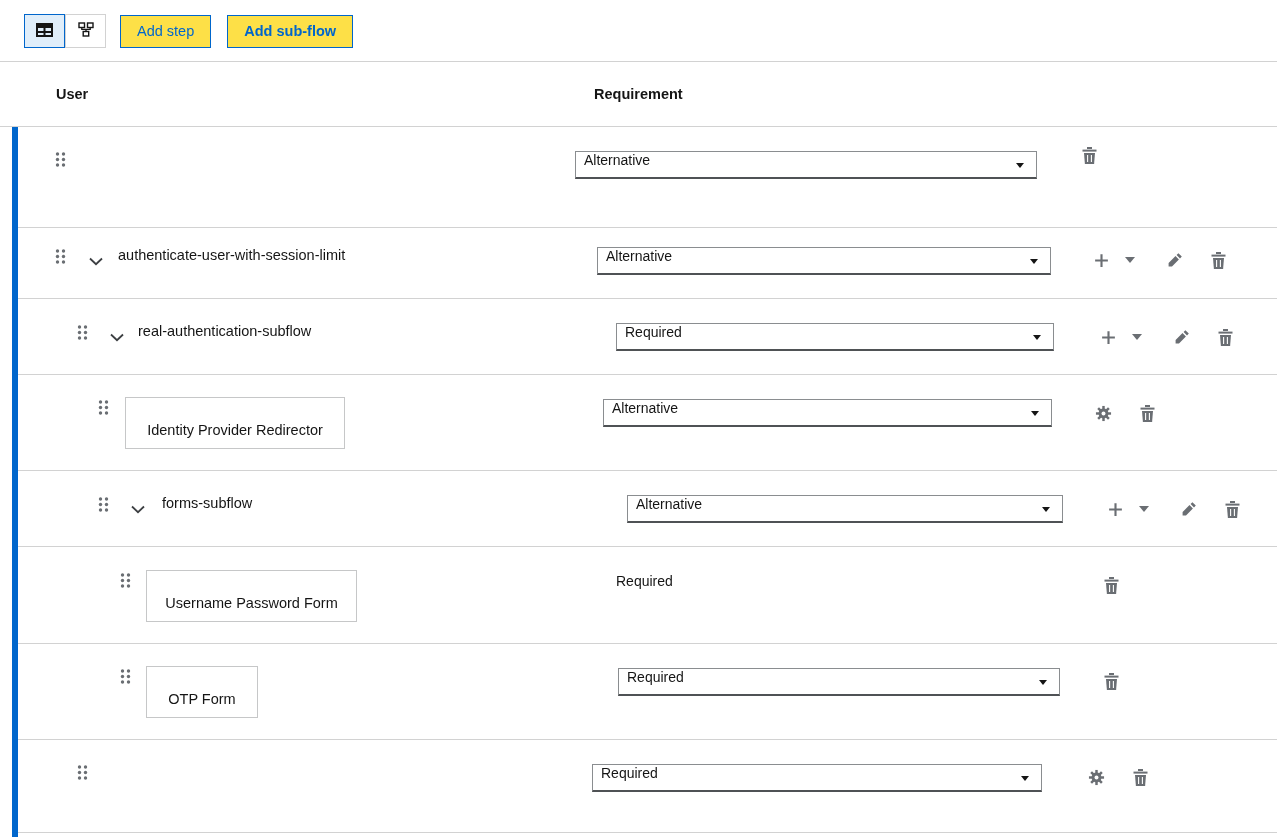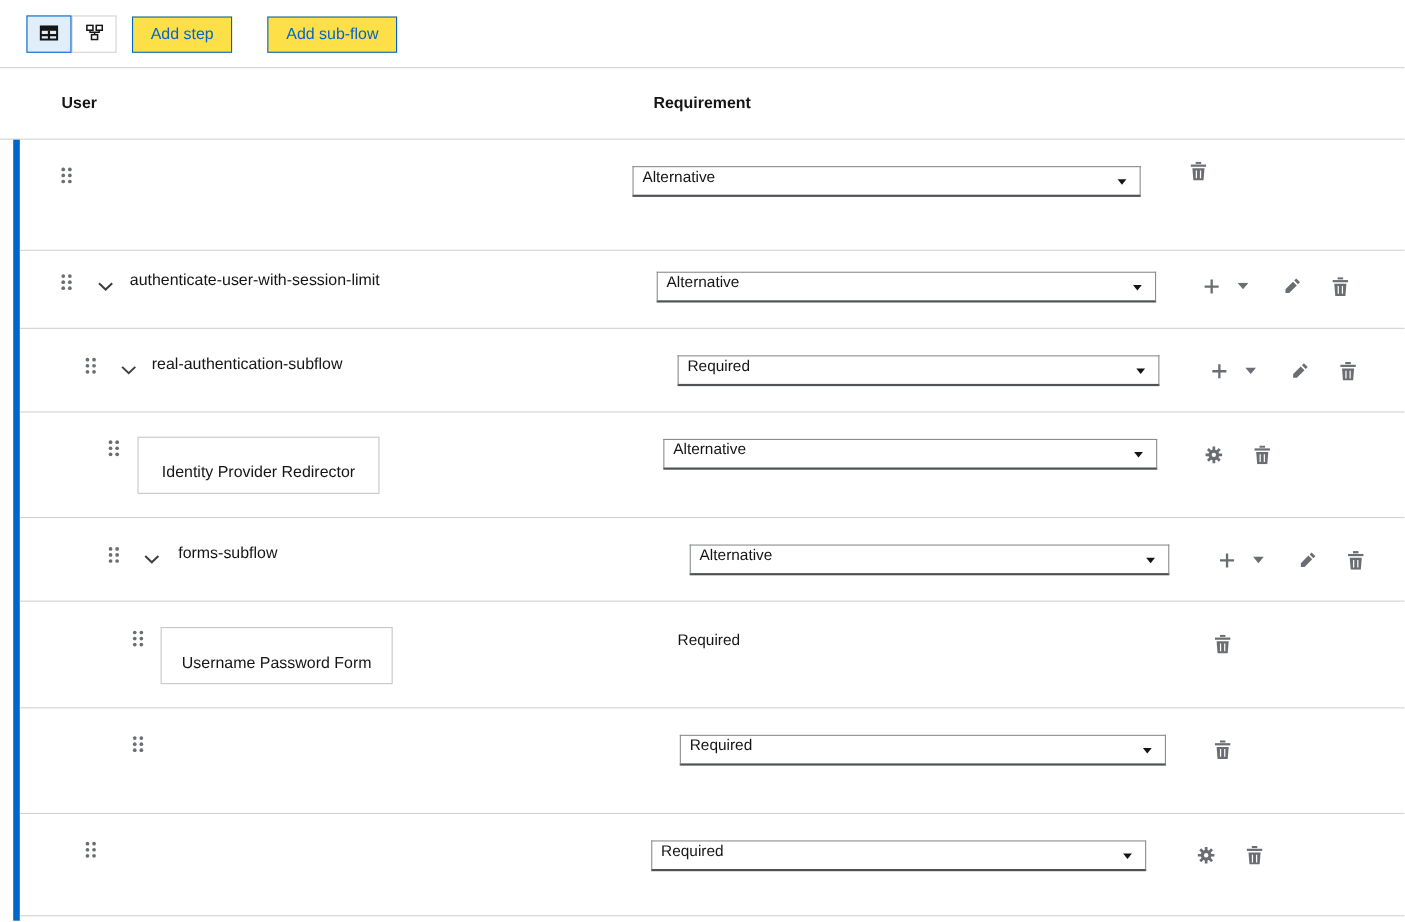--- a/index.html
+++ b/index.html
@@ -8,21 +8,21 @@
 
   
   .toolbar { display:flex; align-items:center; padding:14px 0 0 24px; height:48px; }
   .toggle-group { display:flex; }
   .tbtn { width:41px; height:34px; display:flex; align-items:center; justify-content:center;
           background:#fff; border:1px solid #d2d2d2; cursor:pointer; }
   .tbtn.selected { background:#e0eefa; border:1px solid #0066cc; position:relative; z-index:1; }
   .btn-outline { height:33px; padding:0 16px; background:#fde047; border:1px solid #0066cc;
                  color:#0066cc; font-size:14.5px; font-family:inherit; cursor:pointer; }
   .btn-addstep { margin-left:14px; }
-  .btn-addsub  { margin-left:32px; }
+  .btn-addsub  { margin-left:16px;font-weight:bold; }
   .toolbar-divider { border:none; border-top:1px solid #d2d2d2; margin-top:13px; }
 
   
   .thead { position:relative; height:65px; border-bottom:1px solid #d2d2d2; }
   .thead span { position:absolute; top:24px; font-size:14.5px; font-weight:bold; color:#151515; }
   .th-steps { left:56px; }
   .th-req   { left:582px;margin-left:12px; }
 
   
   .tbody { position:relative; margin-left:12px; border-left:6px solid #0066cc; height:710px; }
@@ -368,20 +368,23 @@
     <span class="drag"><svg width="13" height="17" viewBox="0 0 13 17">
           <g fill="#6a6e73">
             <circle cx="3.5" cy="3" r="1.7"></circle>
             <circle cx="9.5" cy="3" r="1.7"></circle>
             <circle cx="3.5" cy="8.5" r="1.7"></circle>
             <circle cx="9.5" cy="8.5" r="1.7"></circle>
             <circle cx="3.5" cy="14" r="1.7"></circle>
             <circle cx="9.5" cy="14" r="1.7"></circle>
           </g>
         </svg></span>
+    <div class="stepbox">
+      <span>OTP Form</span>
+    </div>
     <div class="pf-select">
       <span>Required</span>
       <span class="sel-caret"></span>
     </div>
     <div class="actions">
       <span class="aicon">
           <svg width="15" height="17" viewBox="0 0 15 17">
             <g fill="#6a6e73">
               <rect x="5" y="0" width="5" height="2"></rect>
               <rect x="0.5" y="2.6" width="14" height="2"></rect>

